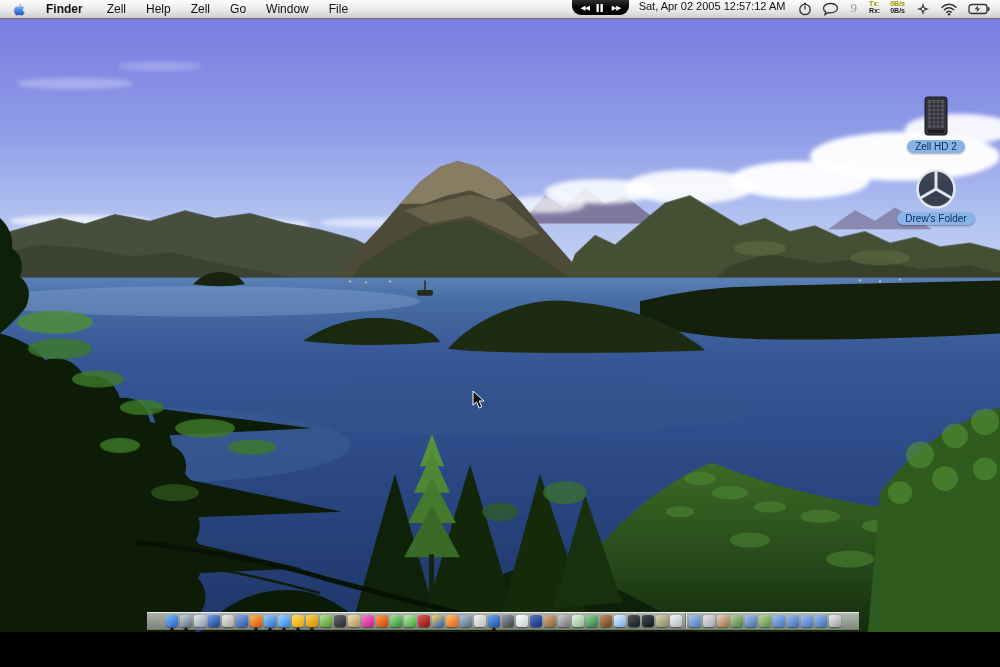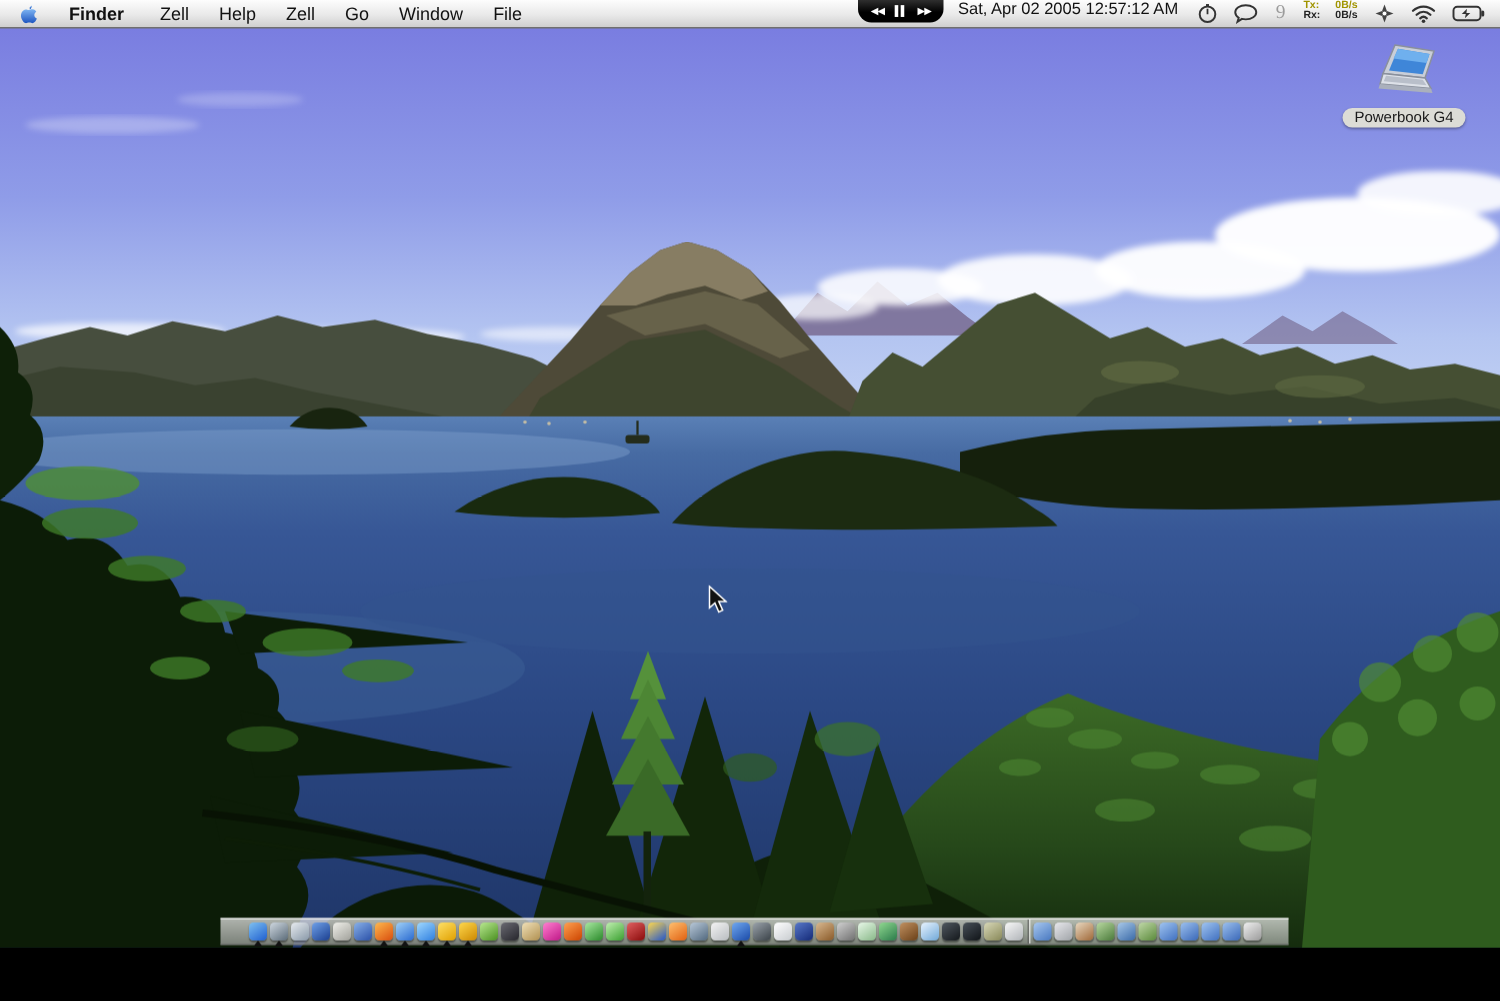--- a/index.html
+++ b/index.html
@@ -286,35 +286,57 @@
       <span class="status-icon" style="padding-right:10px;">
         <svg width="22" height="12" viewBox="0 0 22 12">
             <rect x="1" y="1.5" width="18" height="9" rx="2.5" fill="none" stroke="#333" stroke-width="1.3"></rect>
             <rect x="19.5" y="4" width="2" height="4" rx="1" fill="#333"></rect>
             <path d="M10,2.8 L6.5,6.3 L9.2,6.3 L8.6,9.2 L12.2,5.6 L9.6,5.6 Z" fill="#333"></path>
           </svg>
       </span>
     </div>
   </div>
 
-  <div class="desk-icon" style="left:898px; top:28px;">
+
+  <div class="desk-icon" style="left:898px; top:96px;">
     <div class="art">
-      <svg width="56" height="42" viewBox="0 0 56 42">
-        <path d="M22,2 L48,6 L42,24 L14,21 Z" fill="#c9ced8" stroke="#8a909c" stroke-width="1"></path>
-        <path d="M24,4.5 L45,8 L40.5,21.5 L18,19 Z" fill="#3f86d8"></path>
-        <path d="M24,4.5 L45,8 L43,14 L21,11 Z" fill="#6fb0ee"></path>
-        <path d="M14,21 L42,24 L46,31 L12,28 Z" fill="#dde1e8" stroke="#8a909c" stroke-width="1"></path>
-        <path d="M16,22.5 L40.5,25.2 L43,28.8 L14.5,26.2 Z" fill="#b9bfca"></path>
-        <path d="M12,28 L46,31 L47,34 L11,31 Z" fill="#aab0bc"></path>
+      <svg width="34" height="42" viewBox="0 0 34 42">
+        <rect x="6" y="1" width="22" height="38" rx="2.5" fill="#34343c" stroke="#17171c" stroke-width="1"></rect>
+        <rect x="9" y="4" width="16" height="28" fill="#55555e"></rect>
+        <g stroke="#2c2c34" stroke-width="1">
+          <line x1="9" y1="8" x2="25" y2="8"></line>
+            <line x1="9" y1="12" x2="25" y2="12"></line>
+          <line x1="9" y1="16" x2="25" y2="16"></line>
+            <line x1="9" y1="20" x2="25" y2="20"></line>
+          <line x1="9" y1="24" x2="25" y2="24"></line>
+            <line x1="9" y1="28" x2="25" y2="28"></line>
+          <line x1="13" y1="4" x2="13" y2="32"></line>
+            <line x1="17" y1="4" x2="17" y2="32"></line>
+            <line x1="21" y1="4" x2="21" y2="32"></line>
+        </g>
+        <rect x="9" y="34" width="16" height="3" rx="1" fill="#1d1d24"></rect>
       </svg>
     </div>
-    <span class="icon-label" id="desk-label-0" style="background: rgb(220, 220, 214); color: rgb(26, 26, 26);">Powerbook G4</span>
+    <span class="icon-label" id="desk-label-1" style="background: rgb(138, 180, 232); color: rgb(10, 42, 90);">Zell HD 2</span>
   </div>
 
-
+  <div class="desk-icon" style="left:898px; top:168px;">
+    <div class="art">
+      <svg width="42" height="42" viewBox="0 0 42 42">
+        <circle cx="21" cy="21" r="18.5" fill="#2e3340" opacity="0.9"></circle>
+        <circle cx="21" cy="21" r="18.5" fill="none" stroke="#e2e6ee" stroke-width="2.6"></circle>
+        <g stroke="#e2e6ee" stroke-width="3" stroke-linecap="round">
+          <line x1="21" y1="21" x2="21" y2="4"></line>
+          <line x1="21" y1="21" x2="6.3" y2="29.5"></line>
+          <line x1="21" y1="21" x2="35.7" y2="29.5"></line>
+        </g>
+      </svg>
+    </div>
+    <span class="icon-label" id="desk-label-2" style="background: rgb(138, 180, 232); color: rgb(10, 42, 90);">Drew's Folder</span>
+  </div>
 
   <div id="dock">
     <div id="dock-items" style="display:flex; align-items:center;">
         <div class="dock-item">
           <div class="dock-glyph" style="background: linear-gradient(145deg, rgb(126, 192, 240), rgb(31, 95, 208));"></div>
           <div class="run-tri"></div>
         </div>
         <div class="dock-item">
           <div class="dock-glyph" style="background: linear-gradient(145deg, rgb(207, 216, 224), rgb(90, 106, 120));"></div>
           <div class="run-tri"></div>

